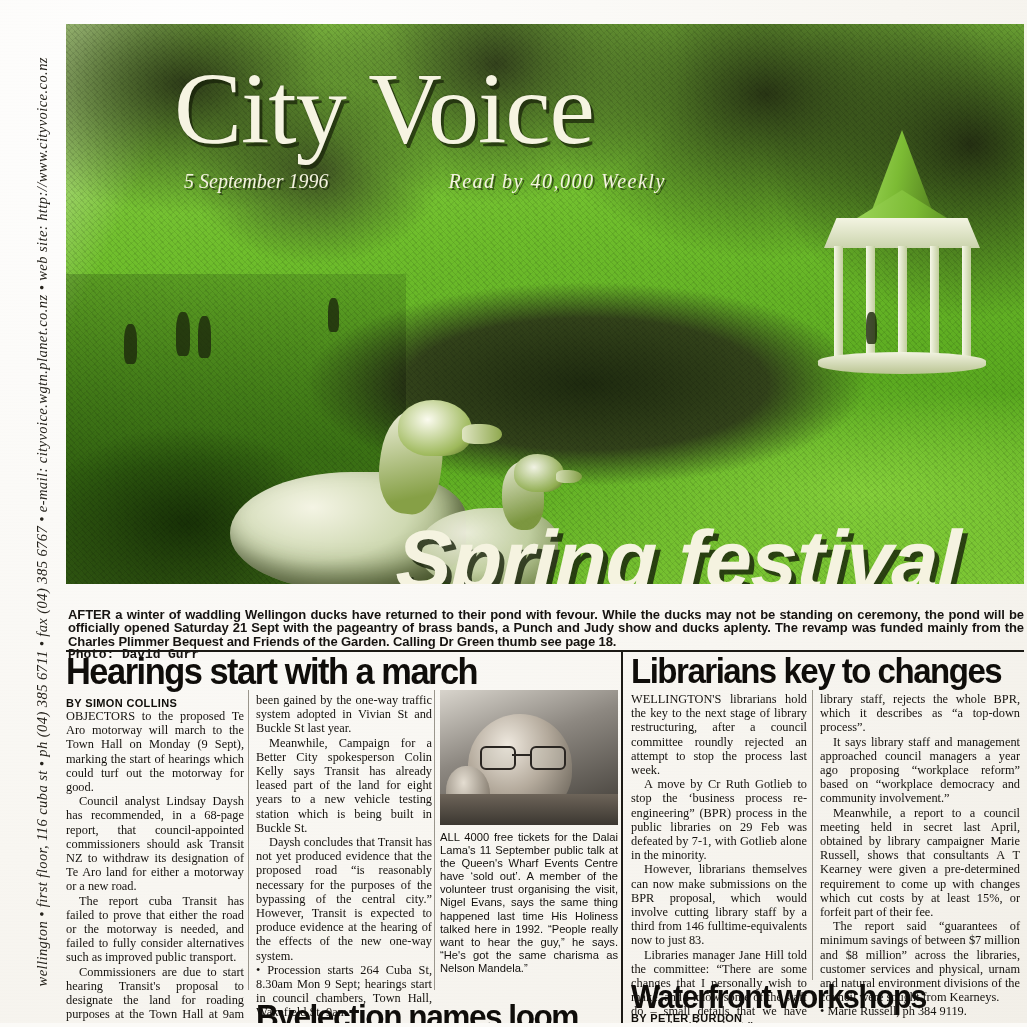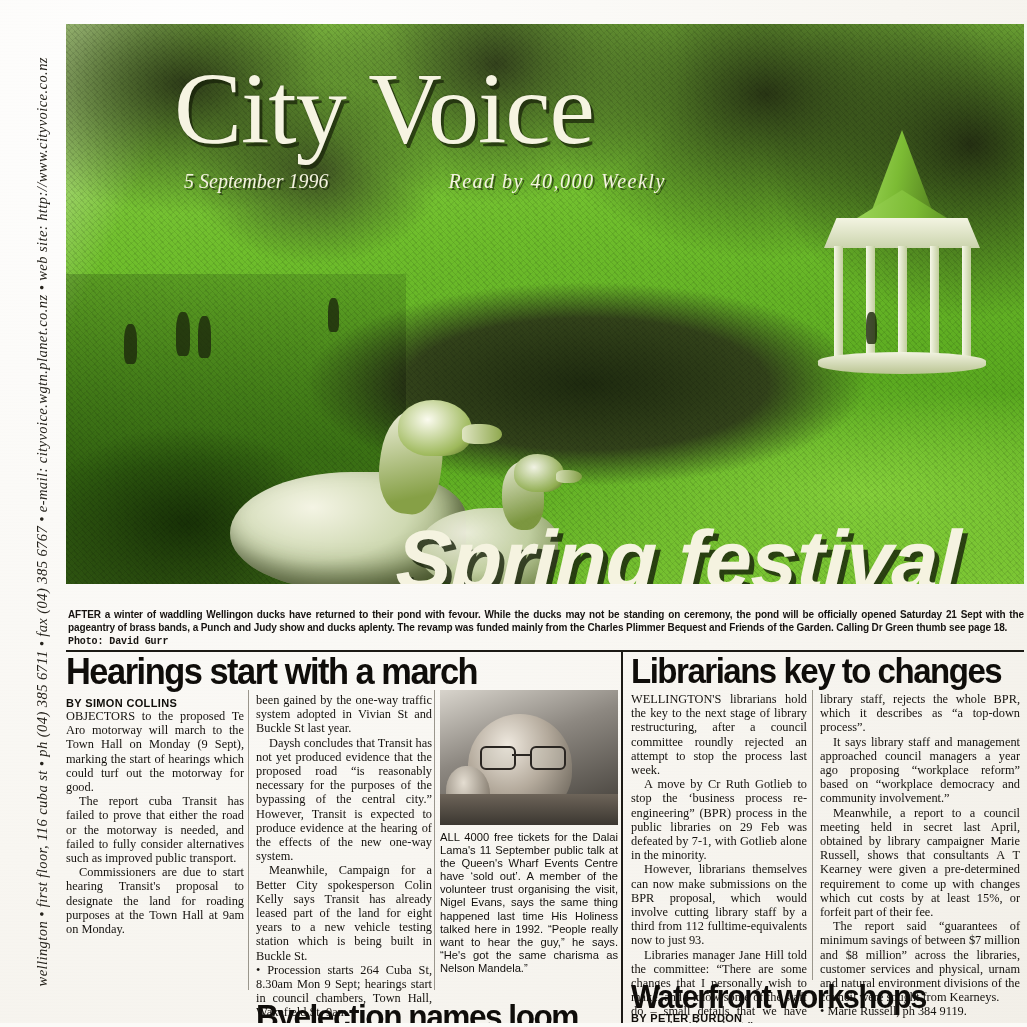--- a/index.html
+++ b/index.html
@@ -167,21 +167,21 @@
     font-size:84px;line-height:1;letter-spacing:-1px;
     color:#f5f3e0;
     text-shadow:5px 5px 0 rgba(22,32,10,.80);
     transform:skewX(-2deg);
   }
 
   
   .photo-caption{
     position:absolute;left:68px;top:608px;width:956px;
     font-family:"Liberation Sans",sans-serif;
-    font-size:10px;line-height:13.4px;font-weight:700;
+    font-size:13px;line-height:13.4px;font-weight:700;
     color:#161310;letter-spacing:-.1px;
     text-align:justify;
   }
   .photo-caption .credit{display:block;font-family:Liberation Mono, monospace;}
 
   
   .rule{position:absolute;background:#1c1a15;}
   .hrule-top{left:66px;top:650px;width:958px;height:2px;}
   .vrule-mid{left:621px;top:652px;width:1.6px;height:375px;background:#1c1a15;position:absolute;}
   .vrule-c1{left:248px;top:690px;width:1px;height:300px;background:#9a968c;position:absolute;}
@@ -333,29 +333,30 @@
 <div class="vrule-mid"></div>
 <div class="vrule-c1"></div>
 <div class="vrule-c2"></div>
 <div class="vrule-c3"></div>
 
 <div class="hl hl-hearings">Hearings start with a march</div>
 <div class="byline byline-collins">BY SIMON COLLINS</div>
 
 <div class="col c1">
   <p class="lead">OBJECTORS to the proposed Te Aro motorway will march to the Town Hall on Monday (9 Sept), marking the start of hearings which could turf out the motorway for good.</p>
+  <p>Council analyst Lindsay Daysh has recommended, in a 68-page report, that council-appointed commissioners should ask Transit NZ to withdraw its designation of Te Aro land for either a motorway or a new road.</p>
   <p>The report cuba Transit has failed to prove that either the road or the motorway is needed, and failed to fully consider alternatives such as improved public transport.</p>
   <p>Commissioners are due to start hearing Transit's proposal to designate the land for roading purposes at the Town Hall at 9am on Monday.</p>
 
 </div>
 
 <div class="col c2">
   <p class="lead">been gained by the one-way traffic system adopted in Vivian St and Buckle St last year.</p>
+  <p>Meanwhile, Campaign for a Better City spokesperson Colin Kelly says Transit has already leased part of the land for eight years to a new vehicle testing station which is being built in Buckle St.</p>
   <p>Daysh concludes that Transit has not yet produced evidence that the proposed road “is reasonably necessary for the purposes of the bypassing of the central city.” However, Transit is expected to produce evidence at the hearing of the effects of the new one-way system.</p>
-  <p>Meanwhile, Campaign for a Better City spokesperson Colin Kelly says Transit has already leased part of the land for eight years to a new vehicle testing station which is being built in Buckle St.</p>
   <p class="bullet">• Procession starts 264 Cuba St, 8.30am Mon 9 Sept; hearings start in council chambers, Town Hall, Wakefield St, 9am.</p>
 </div>
 
 <div class="dl-photo">
   <div class="face"></div>
   <div class="glasses">
     <i class="l"></i>
     <b></b>
     <i class="r"></i>
   </div>
@@ -366,21 +367,21 @@
 <div class="dl-caption">
   <p>ALL 4000 free tickets for the Dalai Lama's 11 September public talk at the Queen's Wharf Events Centre have ‘sold out’. A member of the volunteer trust organising the visit, Nigel Evans, says the same thing happened last time His Holiness talked here in 1992. “People really want to hear the guy,” he says. “He's got the same charisma as Nelson Mandela.”</p>
 
 </div>
 
 <div class="hl hl-librarians">Librarians key to changes</div>
 
 <div class="col c4">
   <p class="lead">WELLINGTON'S librarians hold the key to the next stage of library restructuring, after a council committee roundly rejected an attempt to stop the process last week.</p>
   <p>A move by Cr Ruth Gotlieb to stop the ‘business process re-engineering” (BPR) process in the public libraries on 29 Feb was defeated by 7-1, with Gotlieb alone in the minority.</p>
-  <p>However, librarians themselves can now make submissions on the BPR proposal, which would involve cutting library staff by a third from 112 fulltime-equivalents now to just 93.</p>
+  <p>However, librarians themselves can now make submissions on the BPR proposal, which would involve cutting library staff by a third from 146 fulltime-equivalents now to just 83.</p>
   <p>Libraries manager Jane Hill told the committee: “There are some changes that I personally wish to make, and I know some of the staff do – small details that we have some other ideas about.”</p>
 
 </div>
 
 <div class="col c5">
   <p class="lead">library staff, rejects the whole BPR, which it describes as “a top-down process”.</p>
   <p>It says library staff and management approached council managers a year ago proposing “workplace reform” based on “workplace democracy and community involvement.”</p>
   <p>Meanwhile, a report to a council meeting held in secret last April, obtained by library campaigner Marie Russell, shows that consultants A T Kearney were given a pre-determined requirement to come up with changes which cut costs by at least 15%, or forfeit part of their fee.</p>
   <p>The report said “guarantees of minimum savings of between $7 million and $8 million” across the libraries, customer services and physical, urnam and natural environment divisions of the council were sought from Kearneys.</p>
   <p class="bullet">• Marie Russell, ph 384 9119.</p>

